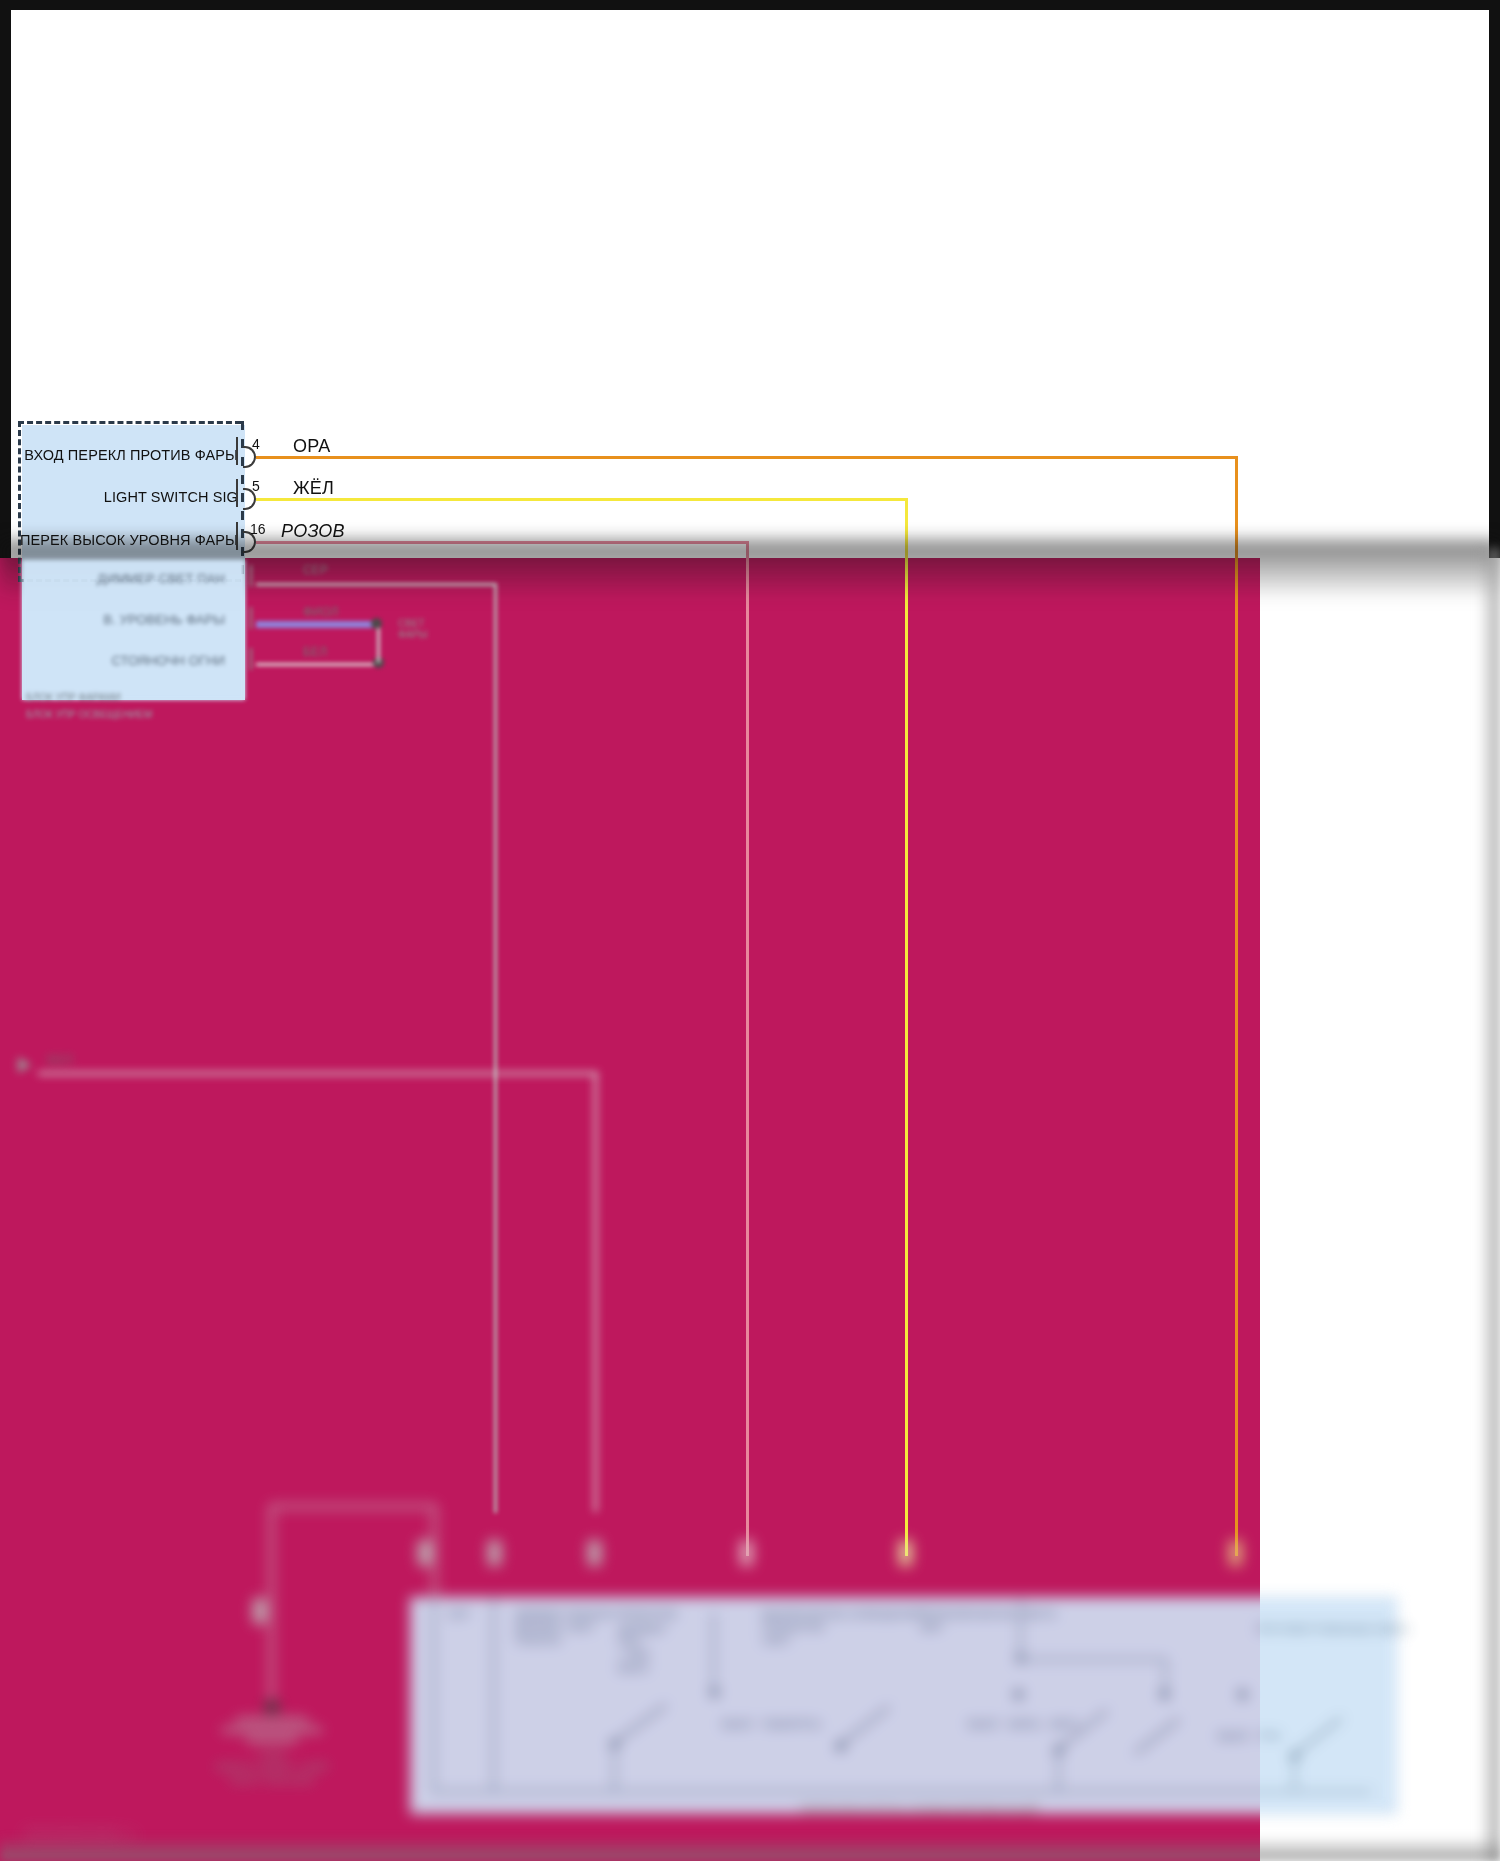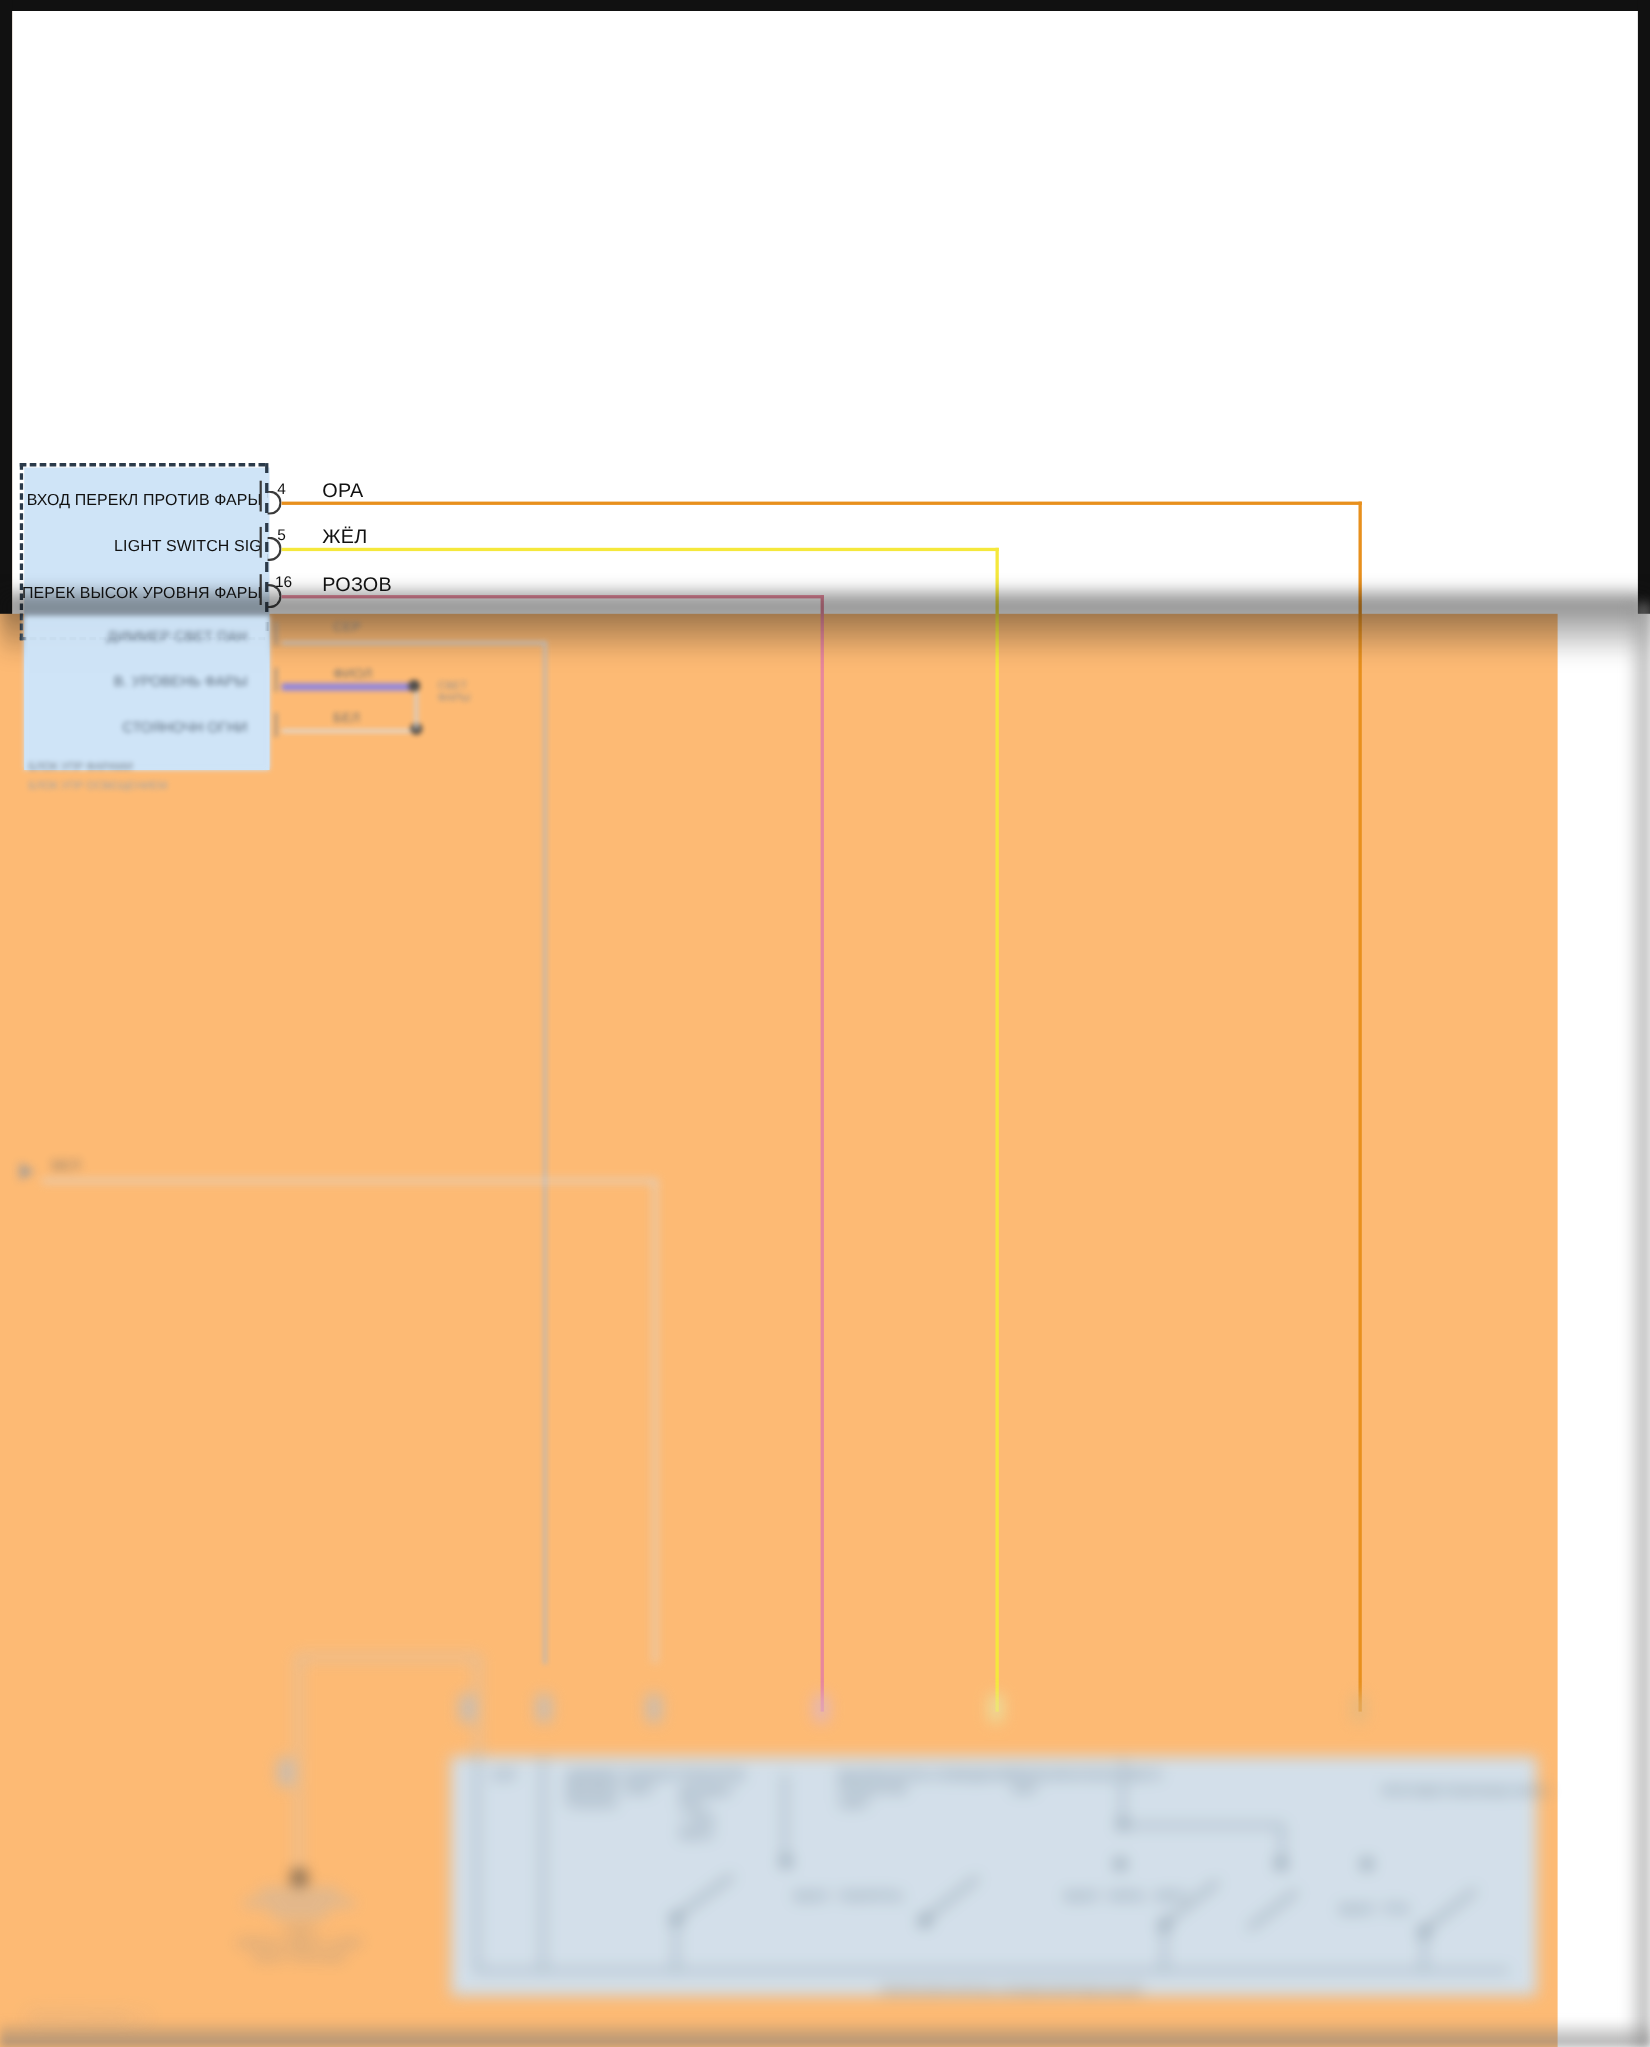--- a/index.html
+++ b/index.html
@@ -1,20 +1,20 @@
 <!DOCTYPE html>
 <html><head>
 <meta charset="utf-8">
 <style>
   html,body{margin:0;padding:0;background:#ffffff;}
   body{width:1500px;height:1861px;position:relative;overflow:hidden;
        font-family:"Liberation Sans","DejaVu Sans",sans-serif;}
 
   
-  #photo{position:absolute;left:0;top:0;width:1416px;height:1861px;background:#fdba74;}
+  #photo{position:absolute;left:0;top:0;width:1260px;height:1861px;background:#be185d;}
 
   
   .frame-top{position:absolute;left:0;top:0;width:1500px;height:10px;background:#111;}
   .frame-left{position:absolute;left:0;top:0;width:11px;height:558px;background:#111;}
   .frame-right{position:absolute;left:1489px;top:0;width:11px;height:558px;background:#111;}
   .page-white{position:absolute;left:11px;top:10px;width:1478px;height:548px;background:#fff;}
 
   
   .layer{position:absolute;left:0;top:0;width:1500px;height:1861px;}
   .sharp{filter:none;}
@@ -109,21 +109,21 @@
     <div class="tick" style="left:236px;top:479px;height:28px;"></div>
     <div class="pin-num" style="left:252px;top:478px;">5</div>
     <div class="wire-name" style="left:293px;top:478px;">ЖЁЛ</div>
     <div class="w wh c-yel" style="left:256px;top:498px;width:652px;"></div>
     <div class="w wv c-yel" style="left:905px;top:498px;height:1058px;"></div>
 
     <div class="pin-label" style="left:20px;top:532px;width:218px;">ПЕРЕК ВЫСОК УРОВНЯ ФАРЫ</div>
     <div class="bracket" style="left:243px;top:531px;"></div>
     <div class="tick" style="left:236px;top:522px;height:28px;"></div>
     <div class="pin-num" style="left:250px;top:521px;">16</div>
-    <div class="wire-name" style="left:293px;top:521px;">РОЗОВ</div>
+    <div class="wire-name" style="left:281px;top:521px;font-style:italic;">РОЗОВ</div>
     <div class="w wh c-pnk" style="left:256px;top:541px;width:493px;"></div>
     <div class="w wv c-pnk" style="left:746px;top:541px;height:1015px;"></div>
   </div>
 
   <div class="edge-fade"></div>
   <div class="right-edge-blur"></div>
   <div class="bottom-edge-blur"></div>
 
   <div class="layer blur-soft">
     <div class="blue-box" style="left:22px;top:560px;width:223px;height:140px;"></div>

